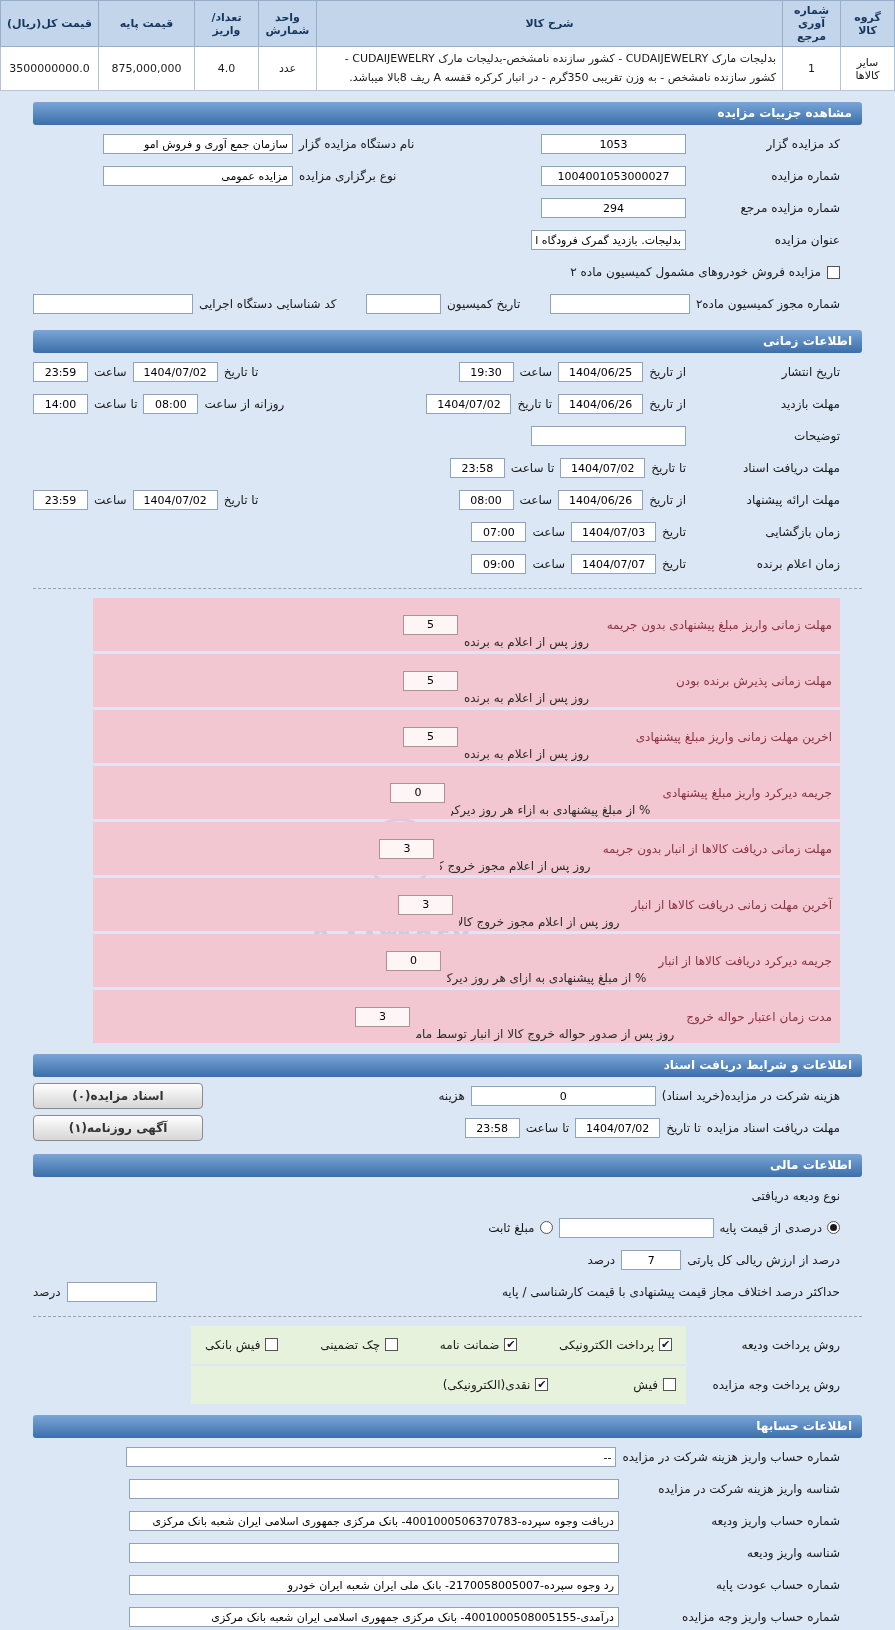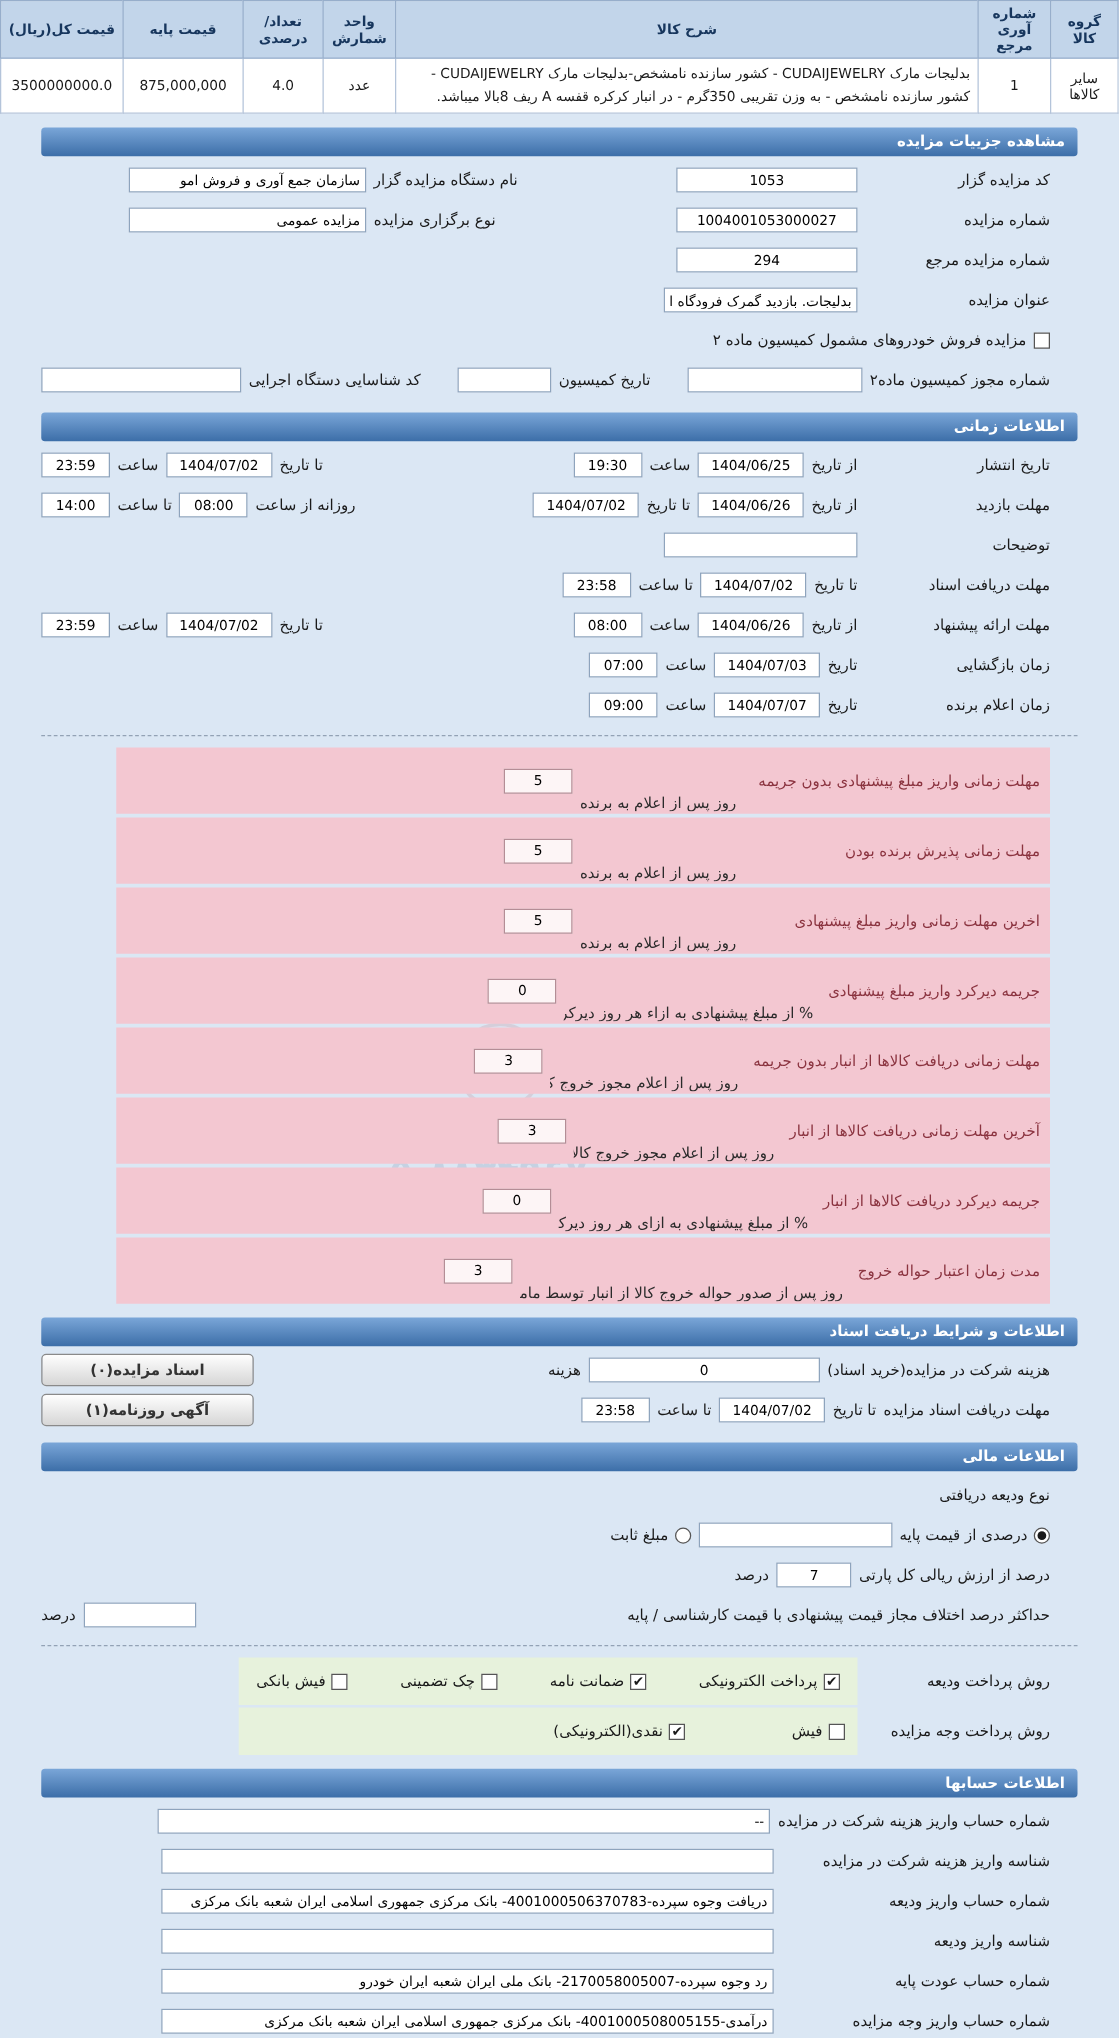--- a/index.html
+++ b/index.html
@@ -97,21 +97,21 @@
     font:bold 12px "DejaVu Sans", sans-serif; color:#333; cursor:pointer;
   }
 
   
   .gstrip {
     flex:0 0 495px; min-height:38px; background:#e7f2dc;
     display:flex; align-items:center; padding:0 14px;
   }
   .gstrip.g4 { justify-content:space-between; }
   .gstrip.g2 { justify-content:flex-start; gap:85px; padding-right:10px; }
-  .gitem, .ritem { display:flex; align-items:flex-end; gap:5px; white-space:nowrap; }
+  .gitem, .ritem { display:flex; align-items:flex-start; gap:5px; white-space:nowrap; }
 
   .acc { font-size:11px; }
 
   
   .footer { display:flex; justify-content:center; gap:28px; margin-top:30px; position:relative; z-index:1; }
   .footer a { color:#16437c; font-weight:bold; font-style:italic; text-decoration:none; font-size:13px; cursor:pointer; }
 </style>
 </head>
 <body>
 
@@ -123,21 +123,21 @@
     <div class="wm-l2">۵-۸۸۳۴۹۶۷۰</div>
   </div>
 
   <table class="items">
     <thead>
       <tr>
         <th class="c-group">گروه کالا</th>
         <th class="c-ref">شماره آوری مرجع</th>
         <th>شرح کالا</th>
         <th class="c-unit">واحد شمارش</th>
-        <th class="c-qty">تعداد/درصدی</th>
+        <th class="c-qty">تعداد/واریز</th>
         <th class="c-base">قیمت پایه</th>
         <th class="c-total">قیمت کل(ریال)</th>
       </tr>
     </thead>
     <tbody>
       <tr>
         <td>سایر کالاها</td>
         <td>1</td>
         <td class="desc">بدلیجات مارک CUDAIJEWELRY - کشور سازنده نامشخص-بدلیجات مارک CUDAIJEWELRY - کشور سازنده نامشخص - به وزن تقریبی 350گرم - در انبار کرکره قفسه A ریف 8بالا میباشد.</td>
         <td>عدد</td>

